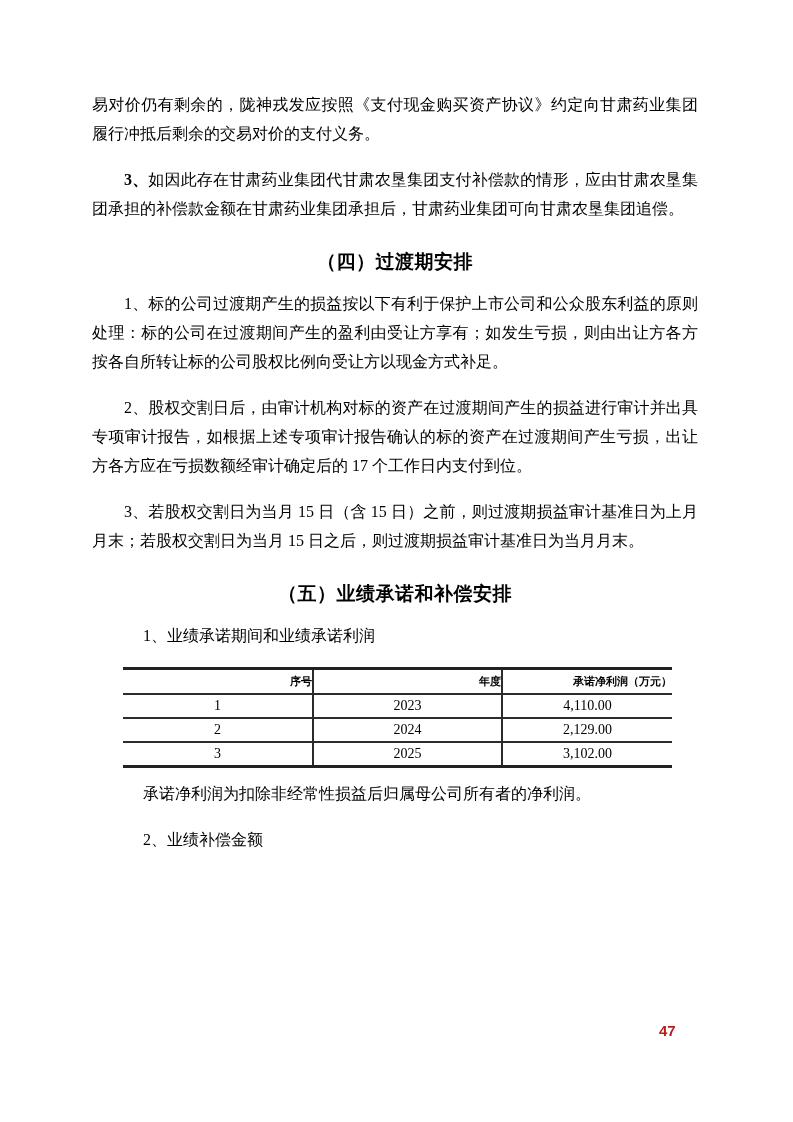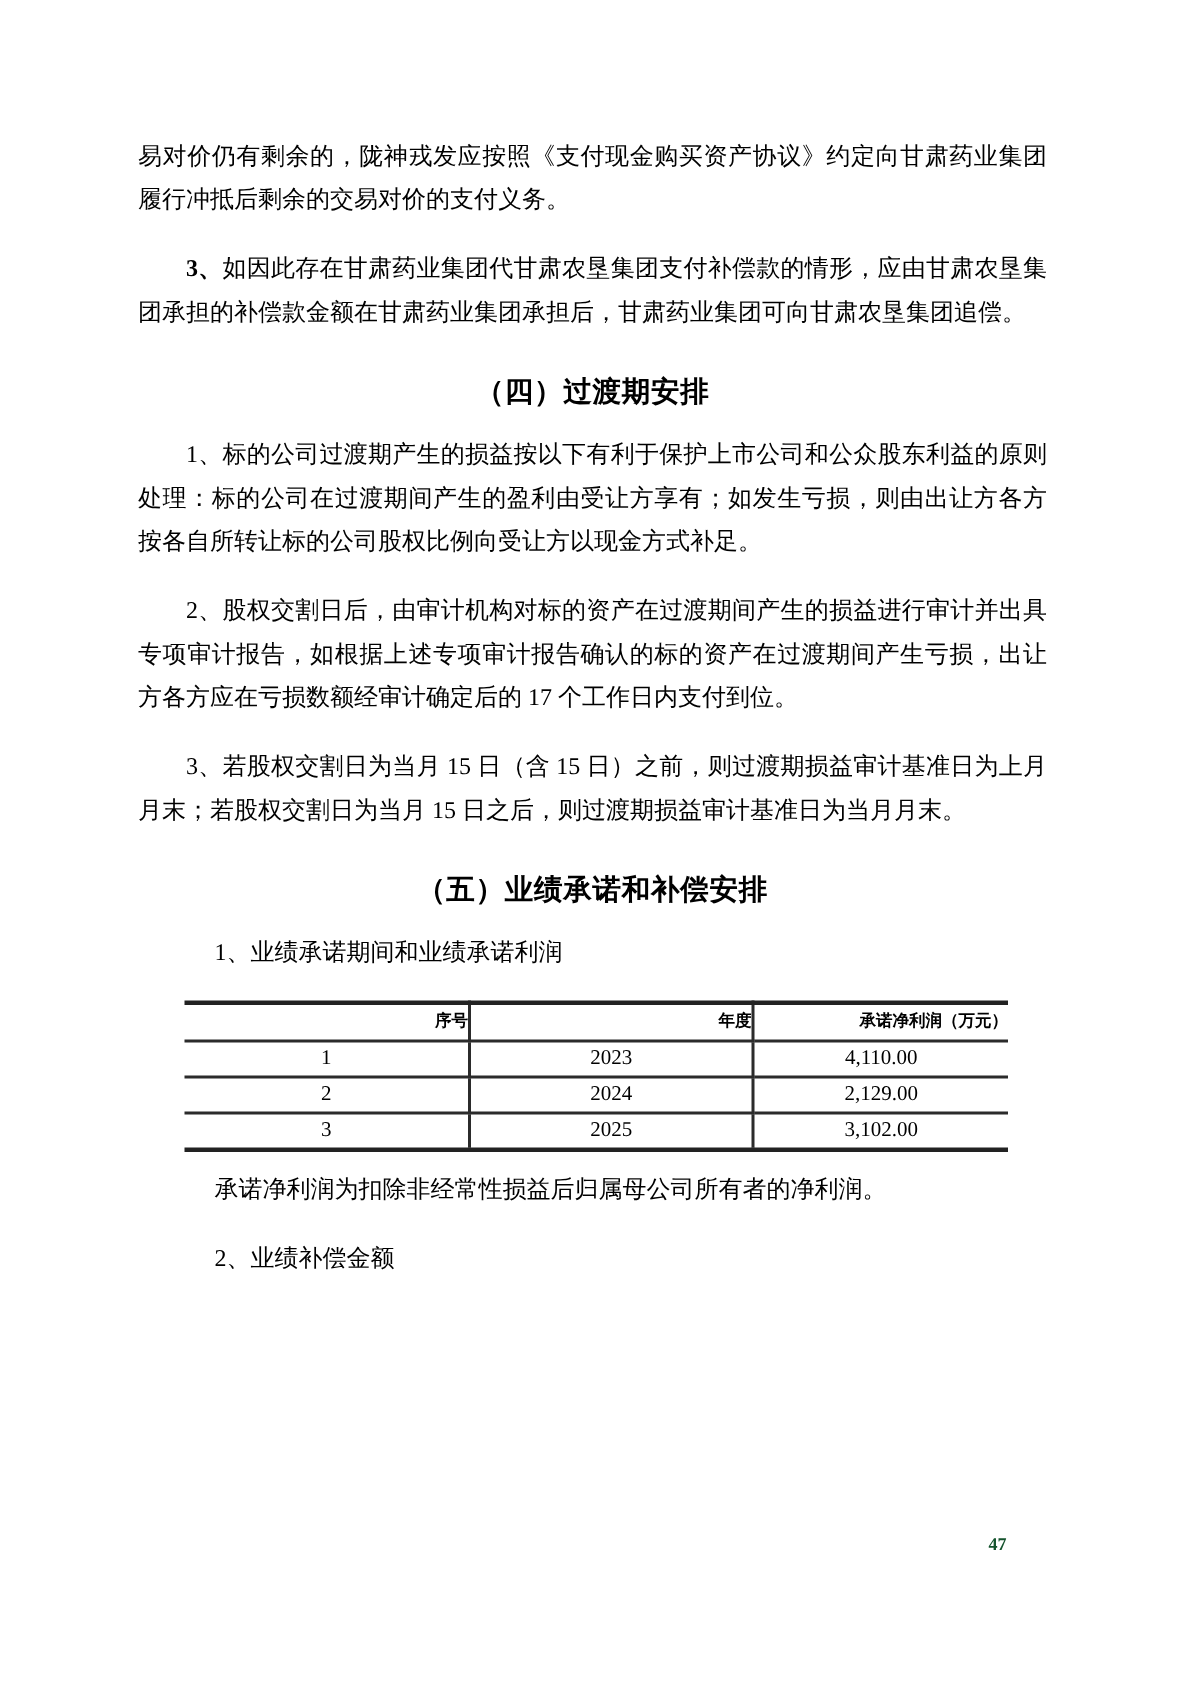--- a/index.html
+++ b/index.html
@@ -75,24 +75,24 @@
   table.commit th:not(:last-child),
   table.commit td:not(:last-child) {
     border-right: 2px solid #2b2b2b;
   }
   .after-table { margin-top: 11px !important; }
   .sub2-item   { margin-top: 6px  !important; }
   .page-number {
     position: absolute;
     left: 659px;
     top: 1022px;
-    font-family: Liberation Serif, serif;
-    font-size: 12px;
+    font-family: Liberation Sans, sans-serif;
+    font-size: 15px;
     font-weight: bold;
-    color: #14532d;
+    color: #b91c1c;
   }
 </style>
 </head>
 <body>
 
 <div class="page">
   <div class="content">
 
     <p class="indent-0">易对价仍有剩余的，陇神戎发应按照《支付现金购买资产协议》约定向甘肃药业集团履行冲抵后剩余的交易对价的支付义务。</p>
 

